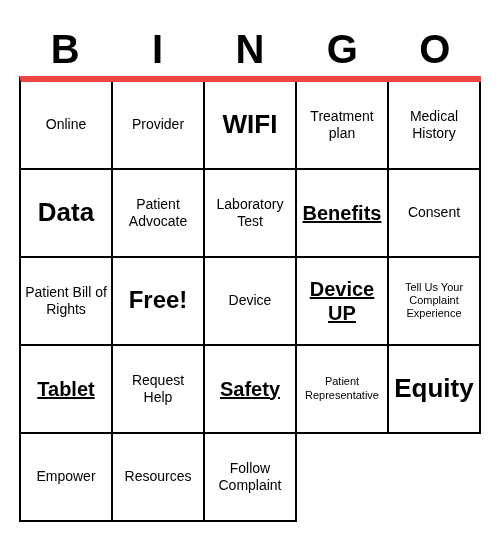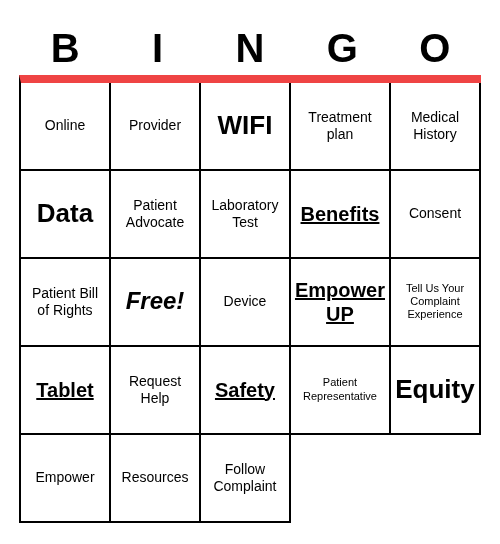--- a/index.html
+++ b/index.html
@@ -30,21 +30,21 @@
       font-size: 40px;
       font-weight: bold;
       padding: 4px 0;
       color: #000;
     }
 
     .bingo-grid {
       display: grid;
       grid-template-columns: repeat(5, 1fr);
       border-left: 2px solid #000;
-      border-top: 8px solid #ef4444;
+      border-top: 6px solid #ef4444;
     }
 
     .bingo-cell {
       border-right: 2px solid #000;
       border-bottom: 2px solid #000;
       min-height: 88px;
       display: flex;
       align-items: center;
       justify-content: center;
       text-align: center;
@@ -61,21 +61,20 @@
 
     .bingo-cell.medium-text {
       font-size: 20px;
       font-weight: bold;
       text-decoration: underline;
     }
 
     .bingo-cell.free-cell {
       font-size: 24px;
       font-weight: bold;
-      font-style: italic;
     }
 
     .bingo-cell.small-text {
       font-size: 11px;
     }
   </style>
 </head>
 <body>
 
 <div class="bingo-card">
@@ -93,21 +92,21 @@
       <div class="bingo-cell">Treatment plan</div>
       <div class="bingo-cell">Medical History</div>
       <div class="bingo-cell large-text">Data</div>
       <div class="bingo-cell">Patient Advocate</div>
       <div class="bingo-cell">Laboratory Test</div>
       <div class="bingo-cell medium-text">Benefits</div>
       <div class="bingo-cell">Consent</div>
       <div class="bingo-cell">Patient Bill of Rights</div>
       <div class="bingo-cell free-cell">Free!</div>
       <div class="bingo-cell">Device</div>
-      <div class="bingo-cell medium-text">Empower UP</div>
+      <div class="bingo-cell medium-text">Device UP</div>
       <div class="bingo-cell small-text">Tell Us Your Complaint Experience</div>
       <div class="bingo-cell medium-text">Tablet</div>
       <div class="bingo-cell">Request Help</div>
       <div class="bingo-cell medium-text">Safety</div>
       <div class="bingo-cell small-text">Patient Representative</div>
       <div class="bingo-cell large-text">Equity</div>
       <div class="bingo-cell">Empower</div>
       <div class="bingo-cell">Resources</div>
       <div class="bingo-cell">Follow Complaint</div>
     </div>

